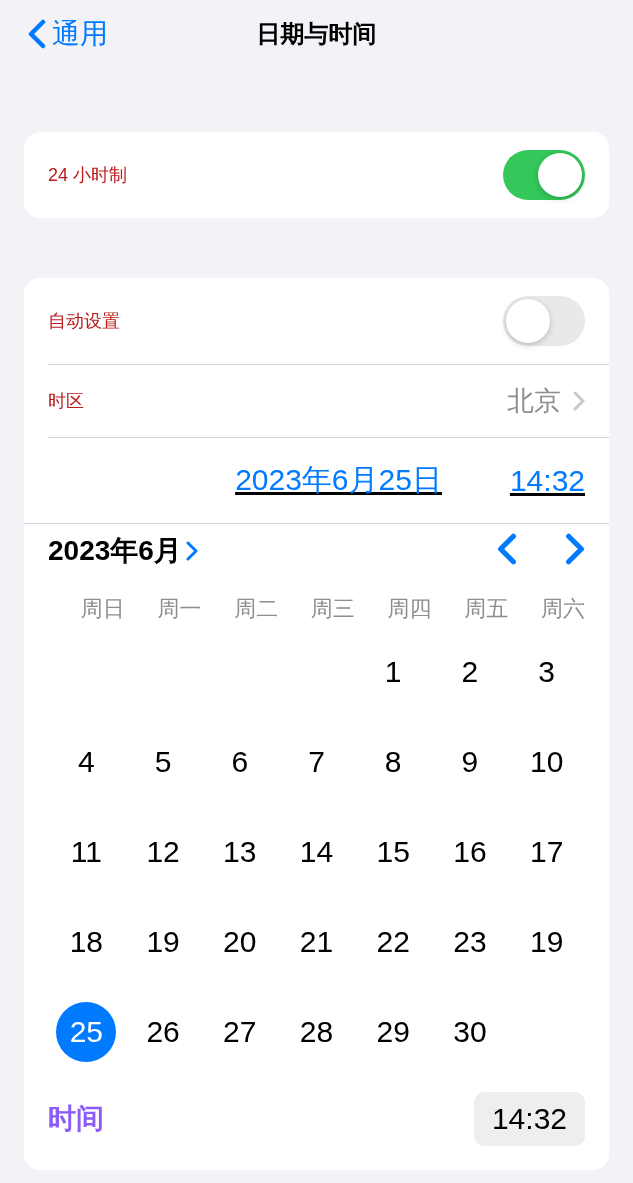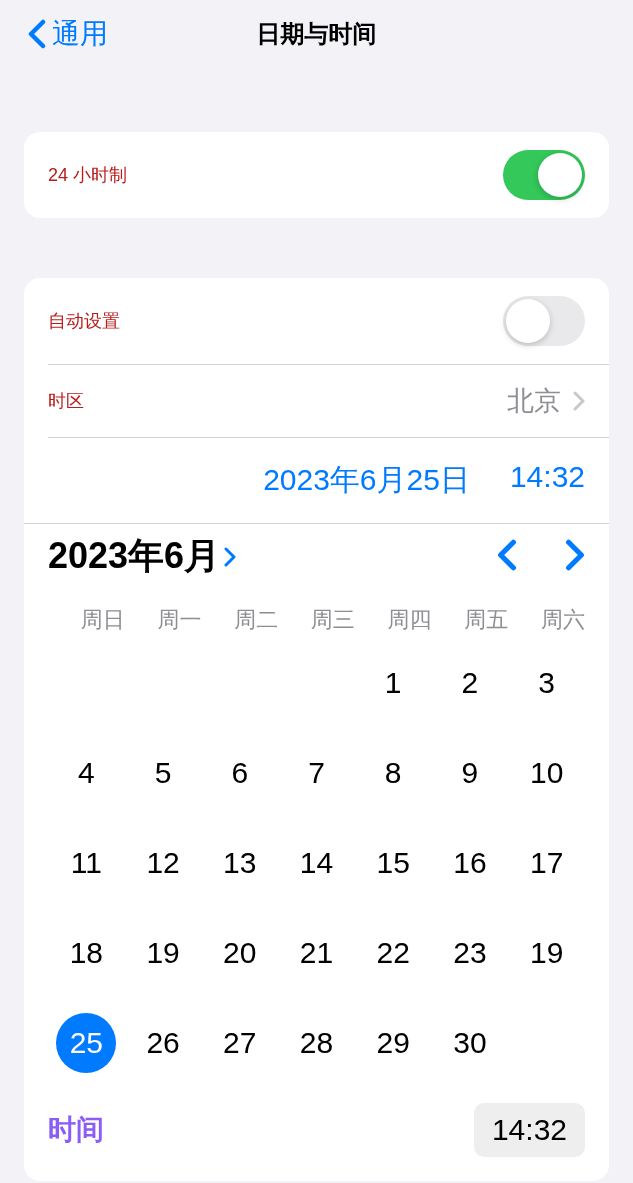--- a/index.html
+++ b/index.html
@@ -103,44 +103,46 @@
       color: #8e8e93;
       font-size: 27px;
     }
     .chevron-right {
       width: 12px;
       height: 20px;
       margin-left: 12px;
     }
     .date-time-row {
       display: flex;
+      align-items: center;
       justify-content: flex-end;
       padding: 22px 24px;
-      gap: 40px;
+      gap: 68px;
+      text-decoration: underline;
     }
     .date-value, .time-value {
       color: #007aff;
       font-size: 30px;
     }
     .calendar-container {
       padding: 8px 24px 24px 24px;
     }
     .month-header {
       display: flex;
       align-items: center;
       justify-content: space-between;
       margin-bottom: 24px;
     }
     .month-label-container {
       display: flex;
       align-items: center;
       cursor: pointer;
     }
     .month-label {
-      font-size: 36px;
+      font-size: 28px;
       font-weight: 600;
       color: #000;
       margin-right: 4px;
     }
     .month-chevron {
       width: 12px;
       height: 20px;
     }
     .nav-arrows {
       display: flex;

